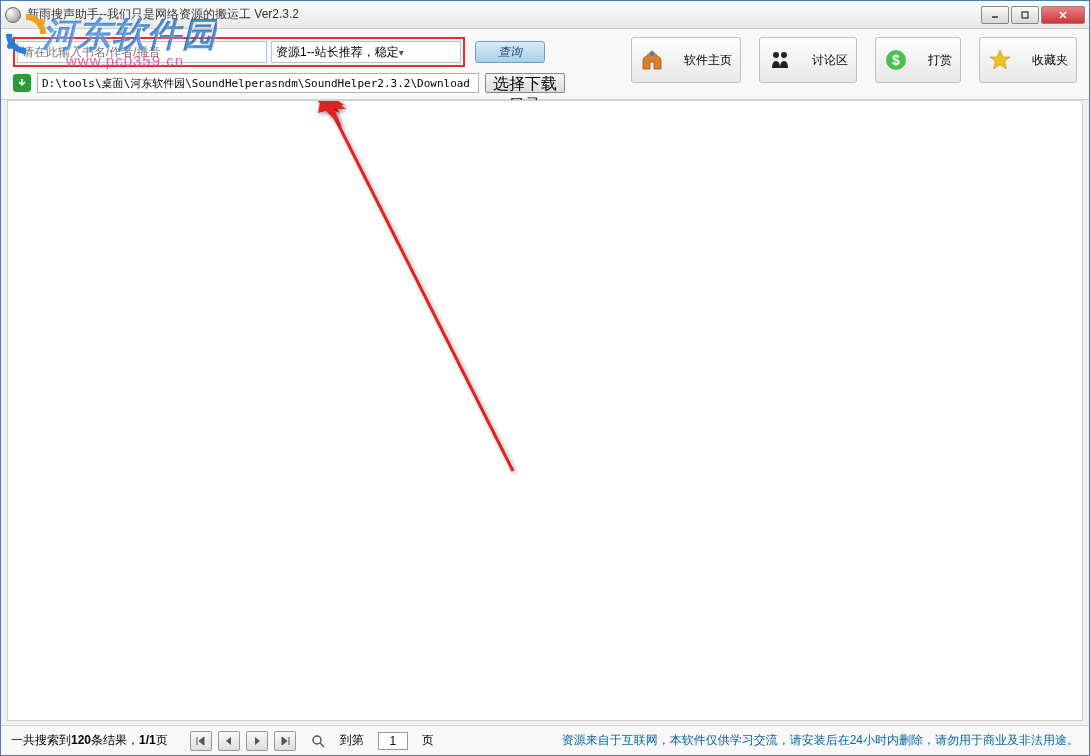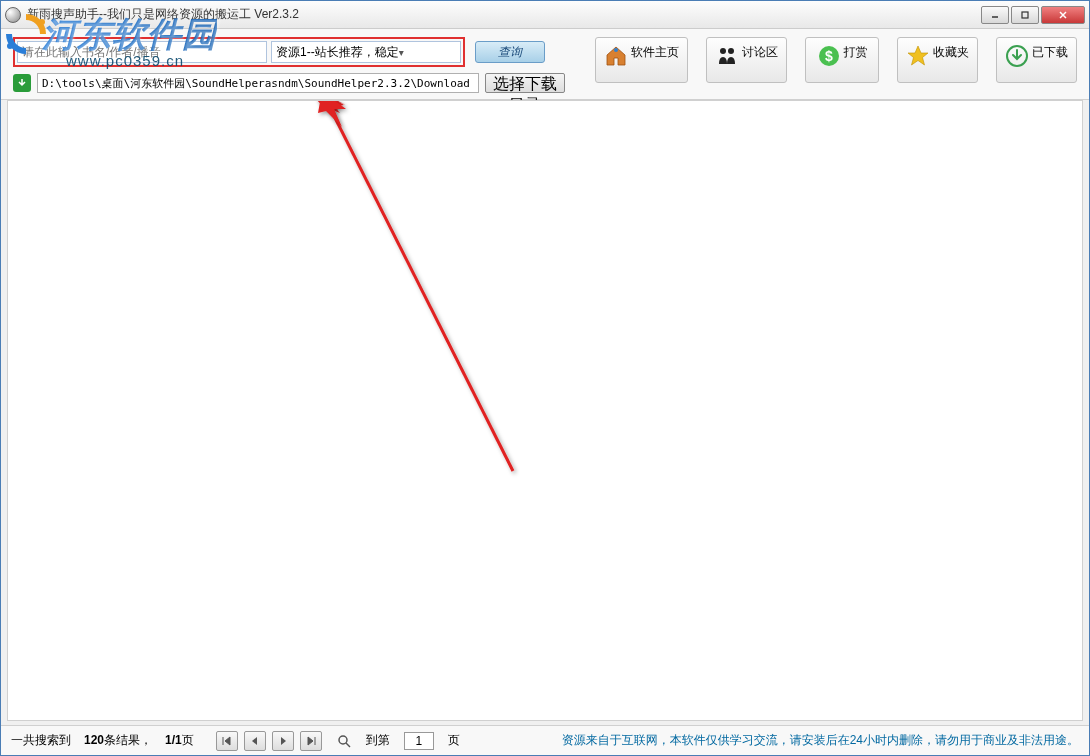--- a/index.html
+++ b/index.html
@@ -20,45 +20,45 @@
     .toolbar { padding: 8px 12px 6px; background: #f8f8f8; display: flex; flex-direction: column; gap: 6px; border-bottom: 1px solid #d0d0d0; position: relative; }
     
     .search-row { display: flex; align-items: center; gap: 0; }
     .highlight-box { border: 2px solid #e03030; padding: 2px; display: flex; align-items: center; gap: 4px; }
     .search-input { width: 250px; height: 22px; border: 1px solid #b0c4de; padding: 2px 4px; color: #999; font-size: 12px; background: #fff; }
     .source-select { width: 190px; height: 22px; border: 1px solid #b0c4de; background: #fff; padding: 2px 4px; font-size: 12px; position: relative; display: flex; align-items: center; justify-content: flex-start; cursor: pointer; }
     .source-select::after { content: "▾"; color: #555; font-size: 10px; }
     .query-btn { margin-left: 10px; width: 70px; height: 22px; background: linear-gradient(#d8ecf7, #a8d0e8); border: 1px solid #6a9dc8; border-radius: 3px; cursor: pointer; font-size: 12px; color: #1a4a7a; font-style: italic; }
     
     .nav-buttons { position: absolute; right: 12px; top: 8px; display: flex; gap: 18px; }
-    .nav-btn { display: flex; gap: 3px; padding: 6px 8px; background: linear-gradient(#fefefe, #e8e8e8); border: 1px solid #c0c0c0; border-radius: 3px; cursor: pointer; font-size: 12px; height: 46px; min-width: 74px; justify-content: center; }
+    .nav-btn { display: flex; align-items: center; gap: 20px; padding: 6px 8px; background: linear-gradient(#fefefe, #e8e8e8); border: 1px solid #c0c0c0; border-radius: 3px; cursor: pointer; font-size: 12px; height: 46px; min-width: 74px; justify-content: center; }
     .nav-btn-icon { width: 24px; height: 24px; display: flex; align-items: center; justify-content: center; }
     
     .path-row { display: flex; align-items: center; gap: 6px; }
     .dl-icon { width: 18px; height: 18px; background: #2a9c3a; border-radius: 3px; display: flex; align-items: center; justify-content: center; color: #fff; font-size: 11px; }
     .path-input { width: 442px; height: 20px; border: 1px solid #b0b0b0; padding: 2px 4px; font-size: 11px; font-family: Consolas, monospace; background: #fff; }
     .choose-dir-btn { width: 80px; height: 20px; border: 1px solid #888; background: linear-gradient(#f5f5f5, #ddd); border-radius: 2px; font-size: 16px; cursor: pointer; }
     
     .content { flex: 1; background: #fff; margin: 0 6px 4px; border: 1px solid #d0d0d0; position: relative; }
     
     .arrow-svg { position: absolute; top: 0; left: 0; pointer-events: none; }
     
     .statusbar { height: 30px; background: #f8f8f8; border-top: 1px solid #d0d0d0; display: flex; align-items: center; padding: 0 10px; gap: 6px; font-size: 12px; }
     .status-results { margin-right: 16px; }
-    .status-results b { font-weight: bold; padding-left: 13px; }
+    .status-results b { font-weight: bold; }
     .pager-btn { width: 22px; height: 20px; border: 1px solid #999; background: linear-gradient(#f8f8f8, #ddd); border-radius: 2px; cursor: pointer; display: flex; align-items: center; justify-content: center; font-size: 11px; }
     .goto-label { margin-left: 8px; display: flex; align-items: center; gap: 14px; }
     .mag-icon { width: 16px; height: 16px; display: inline-flex; align-items: center; justify-content: center; }
     .page-input { width: 30px; height: 18px; border: 1px solid #999; text-align: center; font-size: 12px; }
     .disclaimer { margin-left: auto; color: #0369a1; font-size: 12px; }
     
     .watermark { position: absolute; top: 12px; left: 0; pointer-events: none; z-index: 100; }
     .watermark-main { font-family: Liberation Sans, sans-serif; font-size: 34px; font-weight: bold; font-style: italic; background: linear-gradient(90deg, #2a7ed8, #0a5ab0); -webkit-background-clip: text; -webkit-text-fill-color: transparent; text-shadow: 1px 1px 2px rgba(255,255,255,0.3); letter-spacing: 1px; opacity: 0.9; }
     .watermark-logo { position: absolute; left: 4px; top: 0px; width: 44px; height: 44px; }
-    .watermark-url { color: #0c4a6e; font-size: 15px; font-family: Arial; letter-spacing: 1px; margin-left: 66px; margin-top: -6px; opacity: 0.9; }
+    .watermark-url { color: #ec4899; font-size: 15px; font-family: Arial; letter-spacing: 1px; margin-left: 66px; margin-top: -6px; opacity: 0.9; }
   </style>
 </head>
 <body>
 
 <div class="window">
 
   <div class="titlebar">
     <div class="titlebar-icon"></div>
     <div class="titlebar-text">新雨搜声助手--我们只是网络资源的搬运工 Ver2.3.2</div>
     <div class="window-controls">
@@ -122,29 +122,20 @@
         </span>
         <span>打赏</span>
       </div>
       <div class="nav-btn">
         <span class="nav-btn-icon">
           <svg width="24" height="24" viewBox="0 0 24 24">
               <path d="M12 2 L15 9 L22 9 L16.5 13.5 L18.5 21 L12 16.5 L5.5 21 L7.5 13.5 L2 9 L9 9 Z" fill="#f0c020" stroke="#c09000" stroke-width="0.6"></path>
             </svg>
         </span>
         <span>收藏夹</span>
-      </div>
-      <div class="nav-btn">
-        <span class="nav-btn-icon">
-          <svg width="24" height="24" viewBox="0 0 24 24">
-              <circle cx="12" cy="12" r="10" fill="none" stroke="#3aa050" stroke-width="2"></circle>
-              <path d="M12 6 L12 14 M8 11 L12 15 L16 11" fill="none" stroke="#3aa050" stroke-width="2" stroke-linecap="round"></path>
-            </svg>
-        </span>
-        <span>已下载</span>
       </div>
     </div>
 
     <div class="path-row">
       <div class="dl-icon">
         <svg width="12" height="12" viewBox="0 0 12 12">
             <path d="M6 2 L6 7 M3 5 L6 8 L9 5" stroke="#fff" stroke-width="1.5" fill="none"></path>
           </svg>
       </div>
       <input class="path-input" value="D:\tools\桌面\河东软件园\SoundHelperasndm\SoundHelper2.3.2\Download" style="">

